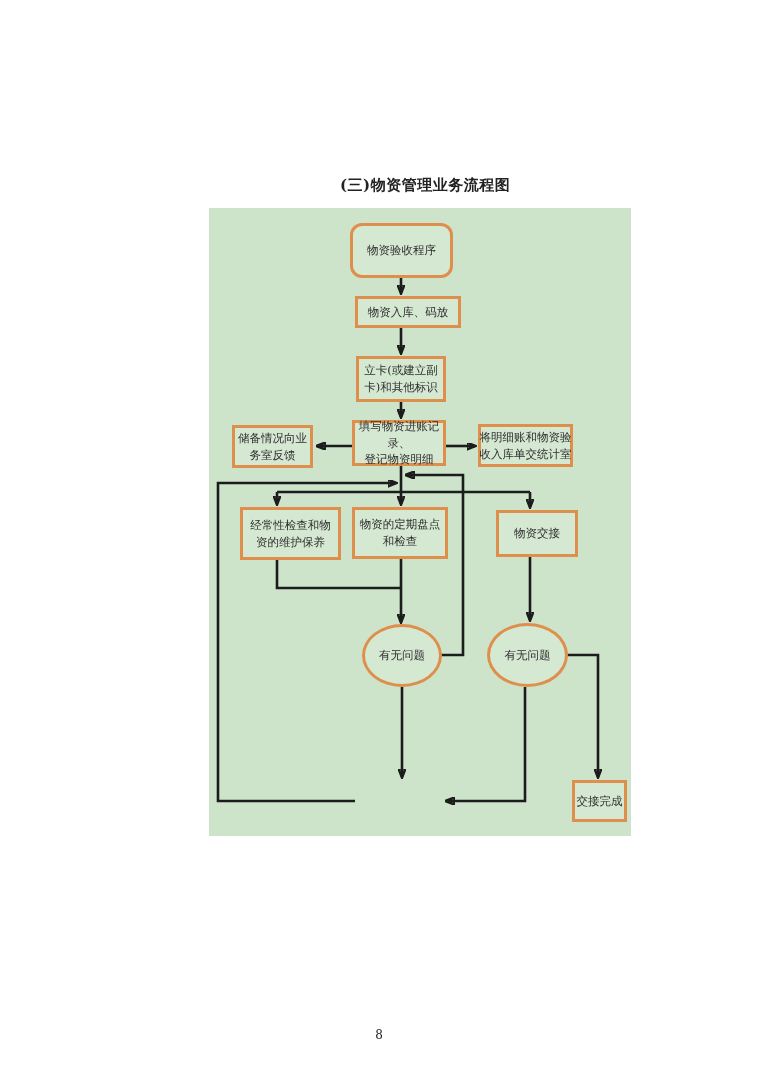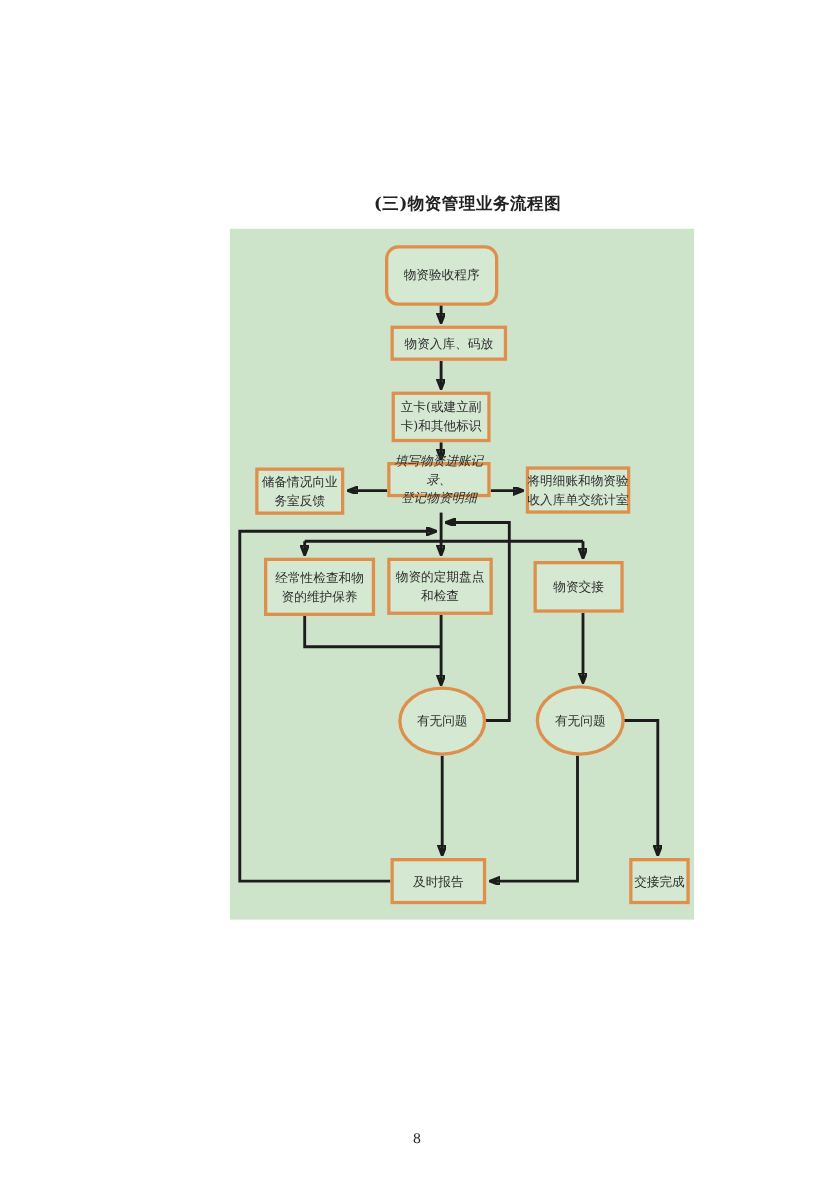--- a/index.html
+++ b/index.html
@@ -109,40 +109,39 @@
     <path d="M567,655 L598,655 L598,777" marker-end="url(#arrow)"></path>
   </svg>
 
   <div class="node rounded" style="left:350px; top:223px; width:103px; height:55px;">物资验收程序</div>
 
   <div class="node" style="left:355px; top:296px; width:106px; height:32px;">物资入库、码放</div>
 
   <div class="node" style="left:356px; top:356px; width:90px; height:46px;">立卡(或建立副
 卡)和其他标识</div>
 
-  <div class="node" style="left:352px; top:420px; width:94px; height:32px;font-style:italic;">填写物资进账记
+  <div class="node" style="left:352px; top:420px; width:94px; height:46px;">填写物资进账记
 录、登记物资明细</div>
 
   <div class="node" style="left:478px; top:424px; width:95px; height:43px;">将明细账和物资验
 收入库单交统计室</div>
 
   <div class="node" style="left:232px; top:425px; width:81px; height:43px;">储备情况向业
 务室反馈</div>
 
   <div class="node" style="left:240px; top:507px; width:101px; height:53px;">经常性检查和物
 资的维护保养</div>
 
   <div class="node" style="left:352px; top:507px; width:96px; height:52px;">物资的定期盘点
 和检查</div>
 
-  <div class="node" style="left:485px; top:510px; width:82px; height:47px;">物资交接</div>
+  <div class="node" style="left:496px; top:510px; width:82px; height:47px;">物资交接</div>
 
   <div class="node ellipse" style="left:362px; top:624px; width:80px; height:63px;">有无问题</div>
 
   <div class="node ellipse" style="left:487px; top:623px; width:81px; height:64px;">有无问题</div>
 
-  <div class="node" style="left:355px; top:780px; width:87px; height:42px;">及时报告</div>
 
   <div class="node" style="left:572px; top:780px; width:55px; height:42px;">交接完成</div>
 
   <div class="page-number">8</div>
 
 </div>
 
 </body></html>

